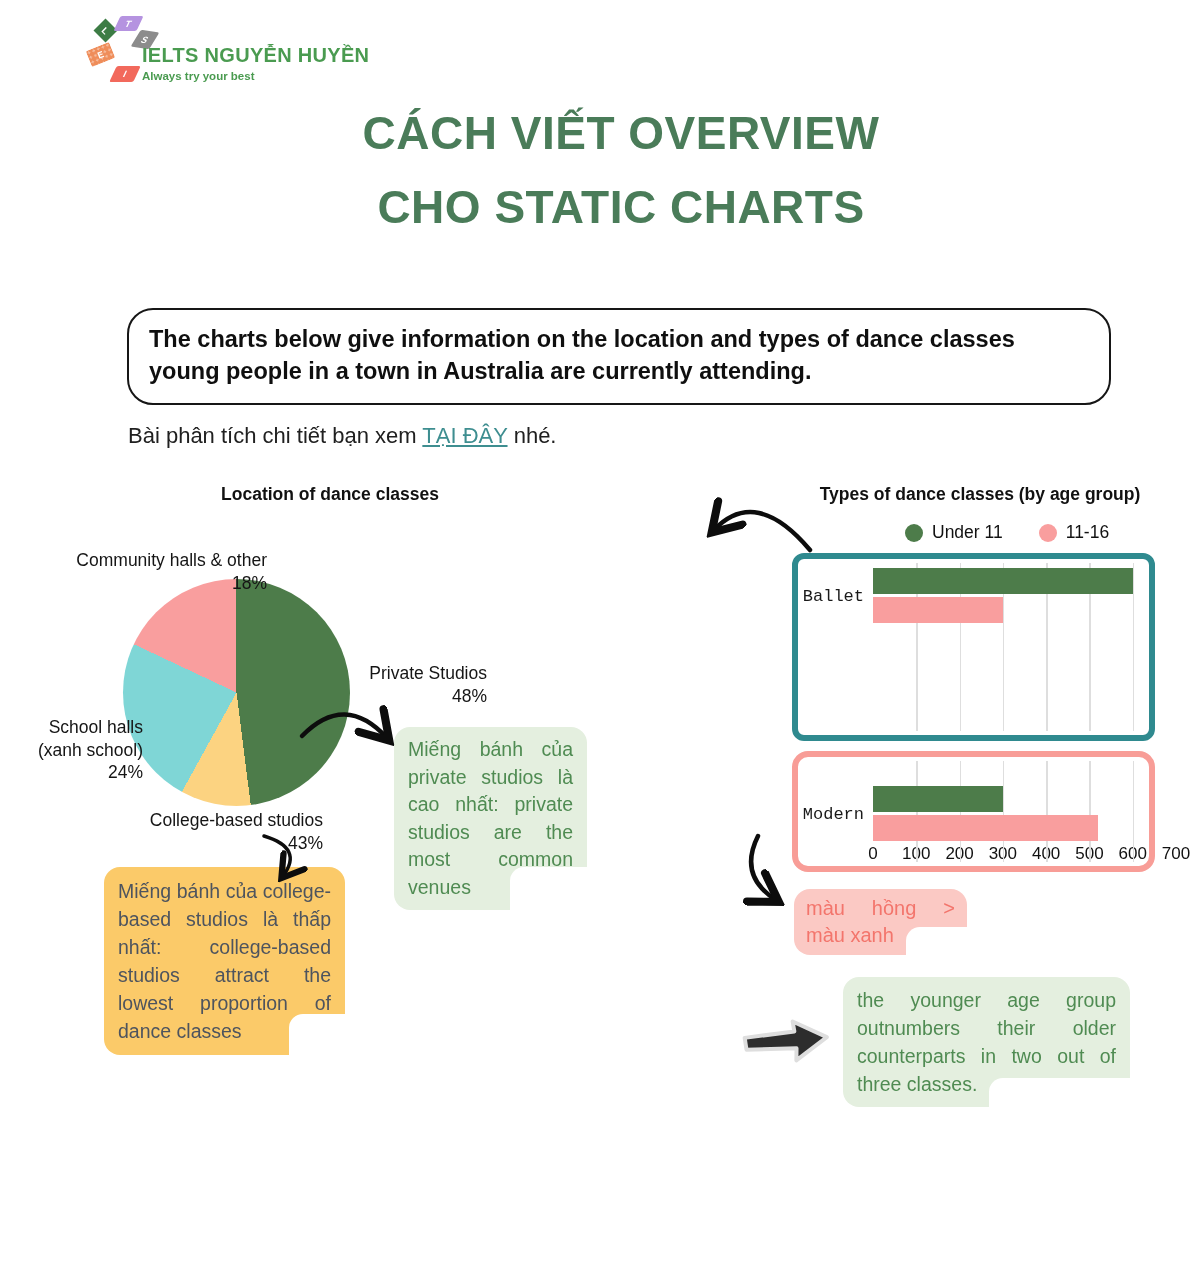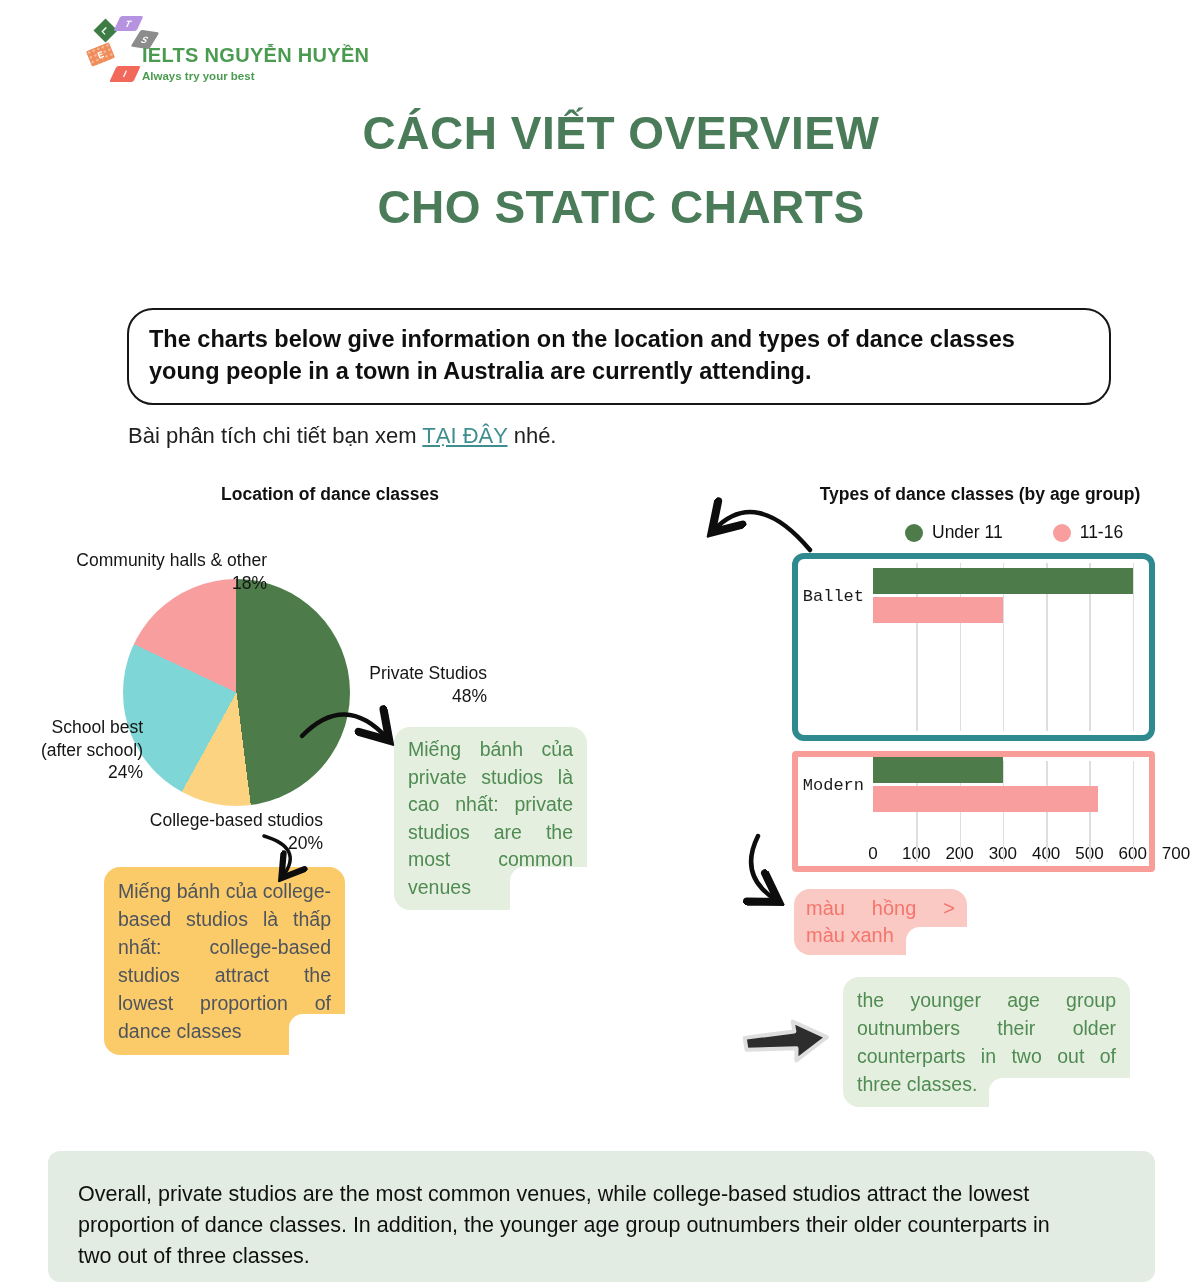--- a/index.html
+++ b/index.html
@@ -61,32 +61,32 @@
     background:var(--note-yellow-bg);color:var(--note-yellow-text);--nw:57px;--nh:42px;}
   .note-cmp{font-size:20px;line-height:27px;padding:6px 12px;}
   .note-greencmp{left:627px;top:574px;width:154px;--nw:50px;--nh:28px;}
   .note-pinkcmp{left:794px;top:889px;width:173px;background:var(--note-pink-bg);color:var(--note-pink-text);--nw:62px;--nh:29px;}
   .note-younger{left:843px;top:977px;width:287px;padding:9px 14px;font-size:19.5px;line-height:28px;--nw:142px;--nh:30px;}
 
   
   .barbox{position:absolute;left:792px;width:363px;background:#fff;}
   .barbox-a{top:553px;height:188px;border:6px solid var(--teal-border);border-radius:12px;
     display:flex;flex-direction:column;justify-content:space-between;padding:9px 0;}
-  .barbox-b{top:751px;height:121px;border:6px solid var(--pink-border);border-radius:4px;}
+  .barbox-b{top:751px;height:121px;border:6px solid var(--pink-border);border-radius:16px;padding-top:29px;}
   .bar-row{position:relative;z-index:1;}
   .bar{height:26px;margin-left:75px;}
   .bar + .bar{margin-top:3px;}
   .bar-cat{position:absolute;left:0;top:50%;transform:translateY(-50%);width:66px;text-align:right;
     font-size:17px;color:#1a1a1a;font-family:Liberation Mono, monospace;}
   .gridline{position:absolute;top:4px;bottom:4px;width:1.5px;background:#dedede;z-index:0;}
   .x-axis{position:absolute;left:0;right:0;bottom:2px;height:20px;}
   .tick{position:absolute;bottom:0;transform:translateX(-50%);font-size:17px;color:#111;}
 
   
-  .legend{left:905px;top:522px;display:flex;gap:50px;font-size:17.5px;color:#111;}
+  .legend{left:905px;top:522px;display:flex;gap:36px;font-size:17.5px;color:#111;}
   .legend-item{display:flex;align-items:center;}
   .legend-dot{width:18px;height:18px;border-radius:50%;margin-right:9px;}
 
   
   .overall-box{left:48px;top:1151px;width:1107px;height:131px;background:var(--overall-bg);
     border-radius:12px;padding:28px 66px 0 30px;font-size:21.5px;line-height:31px;color:#101010;}
 
   svg.arrow{position:absolute;}
 </style>
 </head>
@@ -126,26 +126,26 @@
 
   <div class="plabel plabel-community">
     <div>Community halls &amp; other</div>
     <div>18%</div>
   </div>
   <div class="plabel plabel-private">
     <div>Private Studios</div>
     <div>48%</div>
   </div>
   <div class="plabel plabel-school">
-    <div>School best (after school)</div>
+    <div>School halls (xanh school)</div>
     <div>24%</div>
   </div>
   <div class="plabel plabel-college">
     <div>College-based studios</div>
-    <div>20%</div>
+    <div>43%</div>
   </div>
 
   <div class="abs chart-title bar-title">Types of dance classes (by age group)</div>
 
   <div class="abs legend">
     <span class="legend-item">
       <span class="legend-dot" style="background: rgb(77, 124, 74);"></span>
       <span>Under 11</span>
     </span>
     <span class="legend-item">
@@ -189,23 +189,20 @@
       <div class="gridline" style="left: 248.143px;"></div>
       <div class="gridline" style="left: 291.429px;"></div>
       <div class="gridline" style="left: 334.714px;"></div>
     </div>
 
   <div class="note note-green note-private">Miếng bánh của private studios là cao nhất: private studios are the most common venues</div>
   <div class="note note-yellow">Miếng bánh của college-based studios là thấp nhất: college-based studios attract the lowest proportion of dance classes</div>
   <div class="note note-cmp note-pinkcmp">màu hồng &gt; màu xanh</div>
   <div class="note note-green note-younger">the younger age group outnumbers their older counterparts in two out of three classes.</div>
 
-  <div class="abs overall-box">
-    <span>Overall, private studios are the most common venues, while college-based studios attract the lowest proportion of dance classes. In addition, the younger age group outnumbers their older counterparts in two out of three classes.</span>
-  </div>
 
   <svg class="arrow" style="left:297px;top:692px;" width="102" height="78" viewBox="0 0 102 78">
     <defs>
         <marker id="ah1" viewBox="0 0 12 12" refX="9" refY="6" markerWidth="9" markerHeight="9" orient="auto">
       <path d="M2 1 L10 6 L2 11" fill="none" stroke="#0d0d0d" stroke-width="2.4" stroke-linecap="round"></path>
         </marker>
       </defs>
     <path d="M5 44 Q48 0 90 46" fill="none" stroke="#0d0d0d" stroke-width="4.5" stroke-linecap="round" marker-end="url(#ah1)"></path>
   </svg>
 

